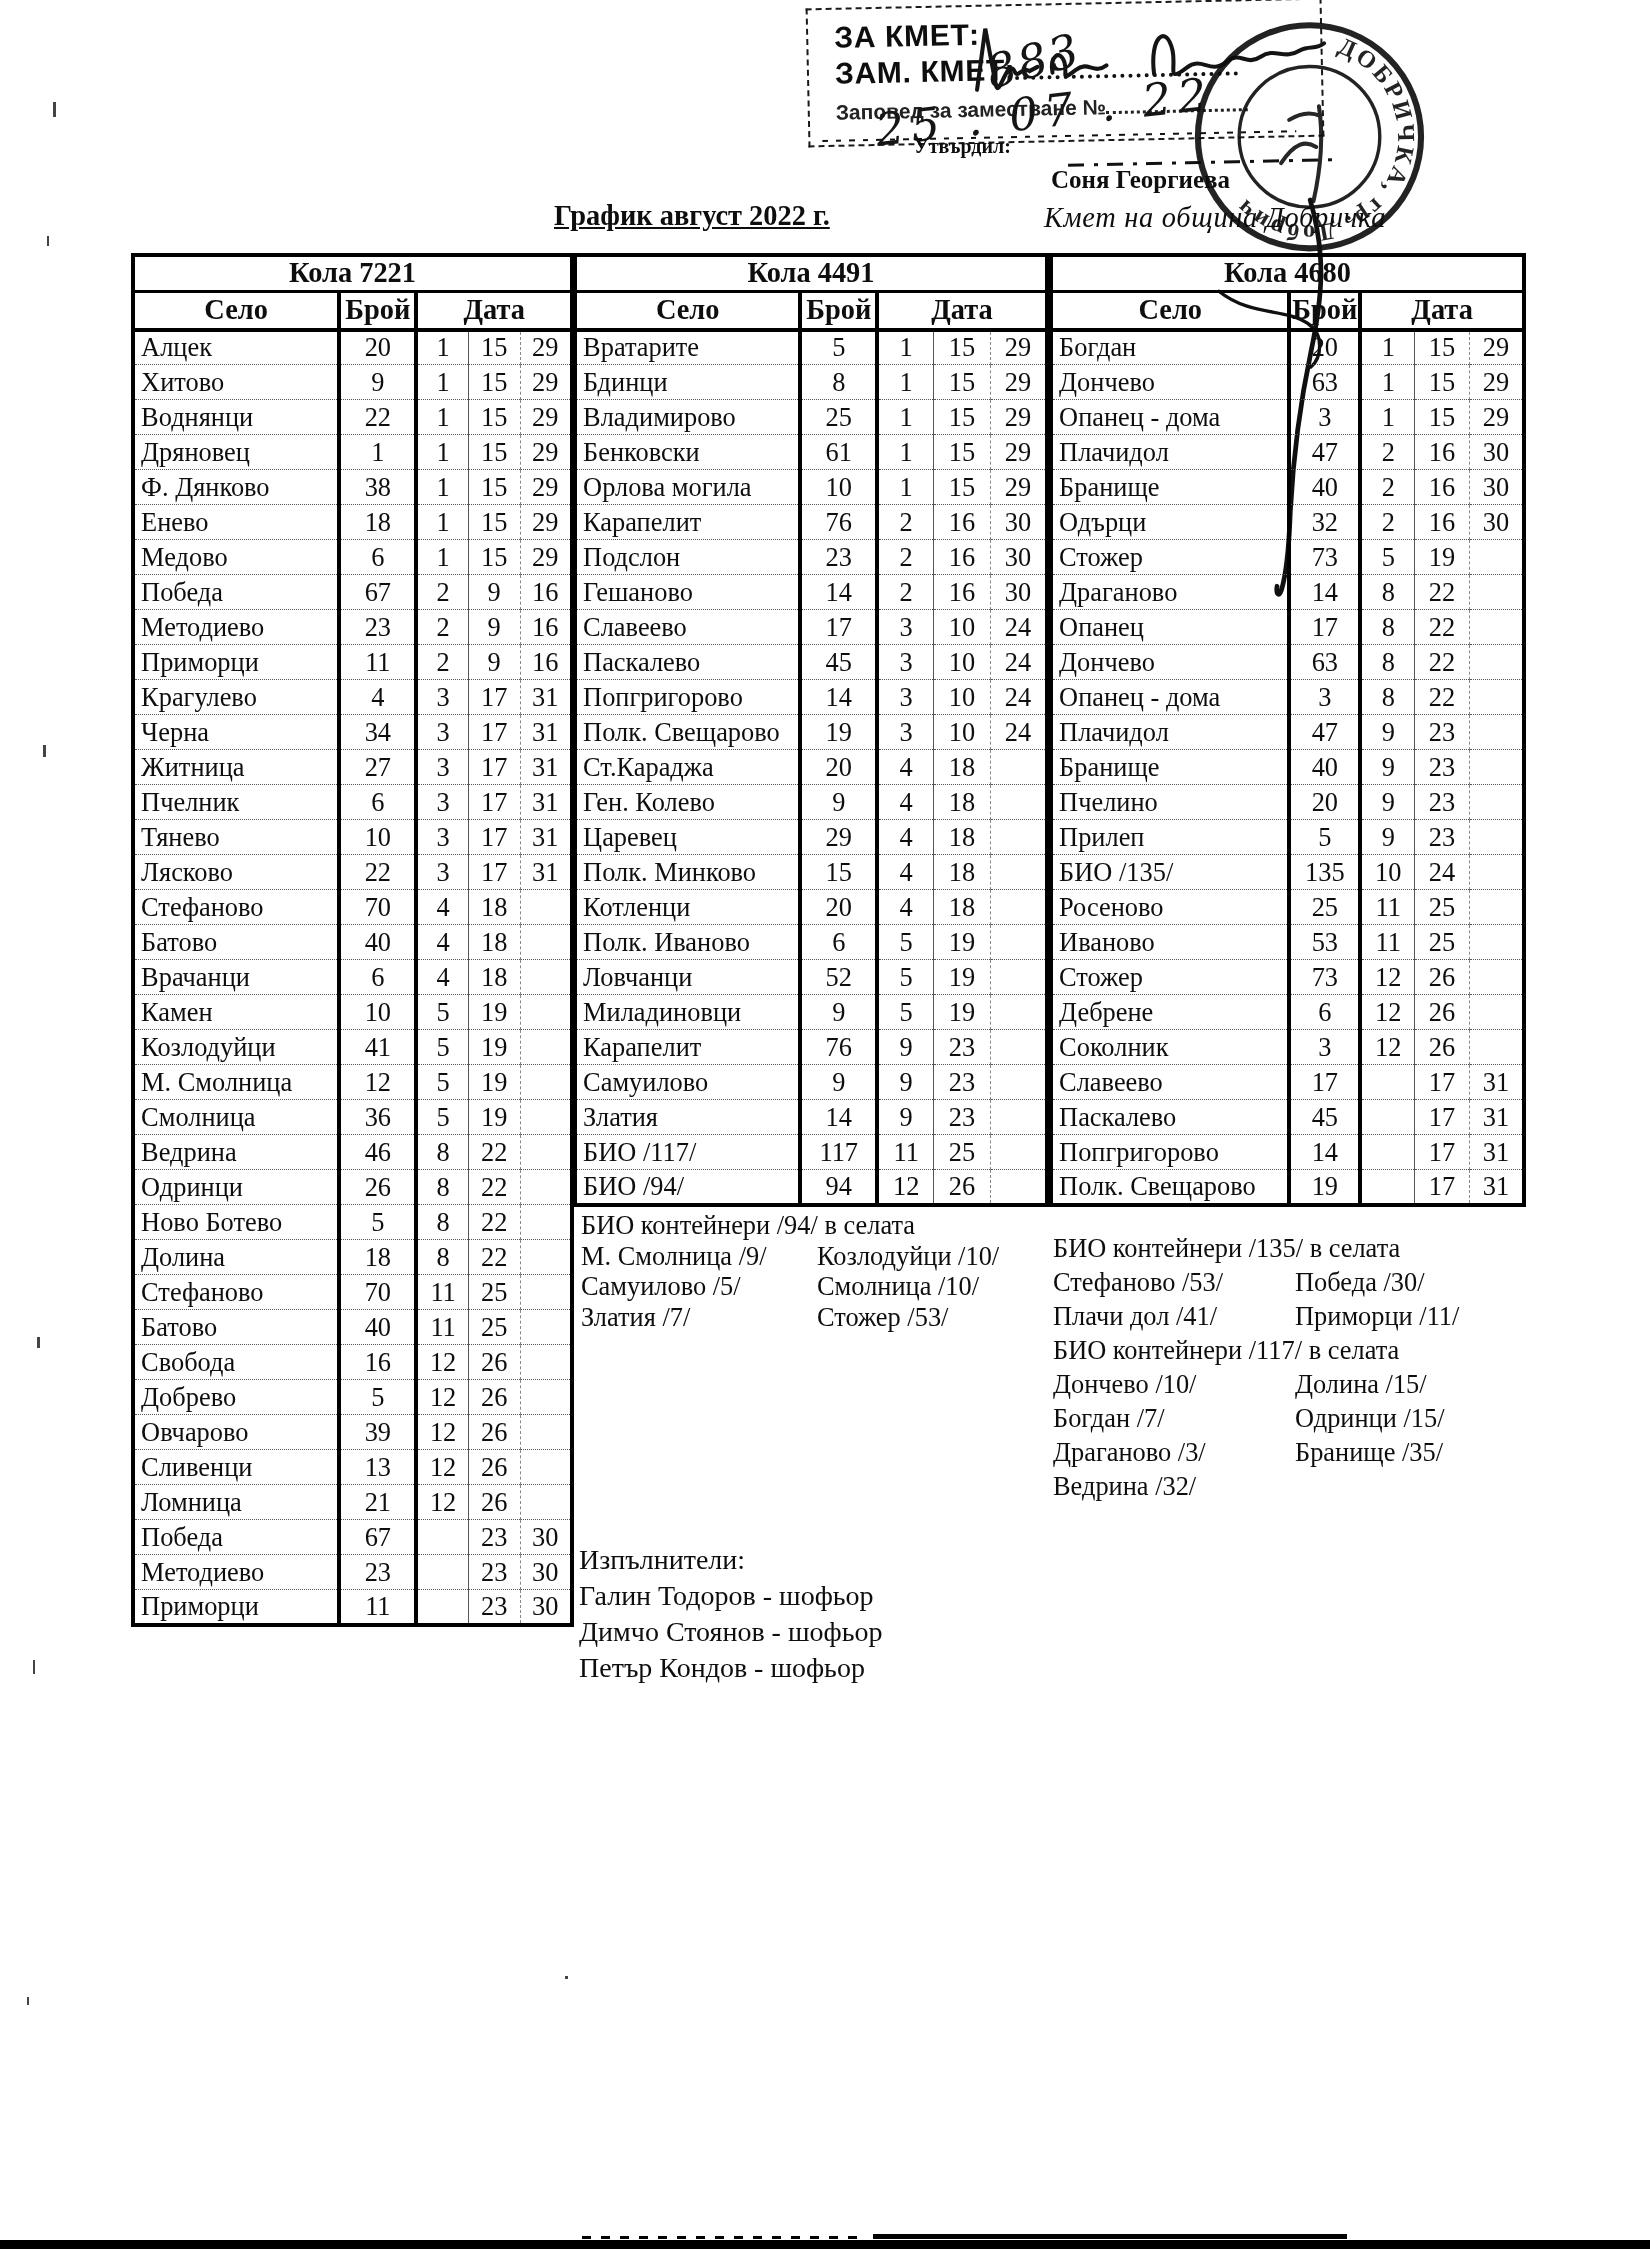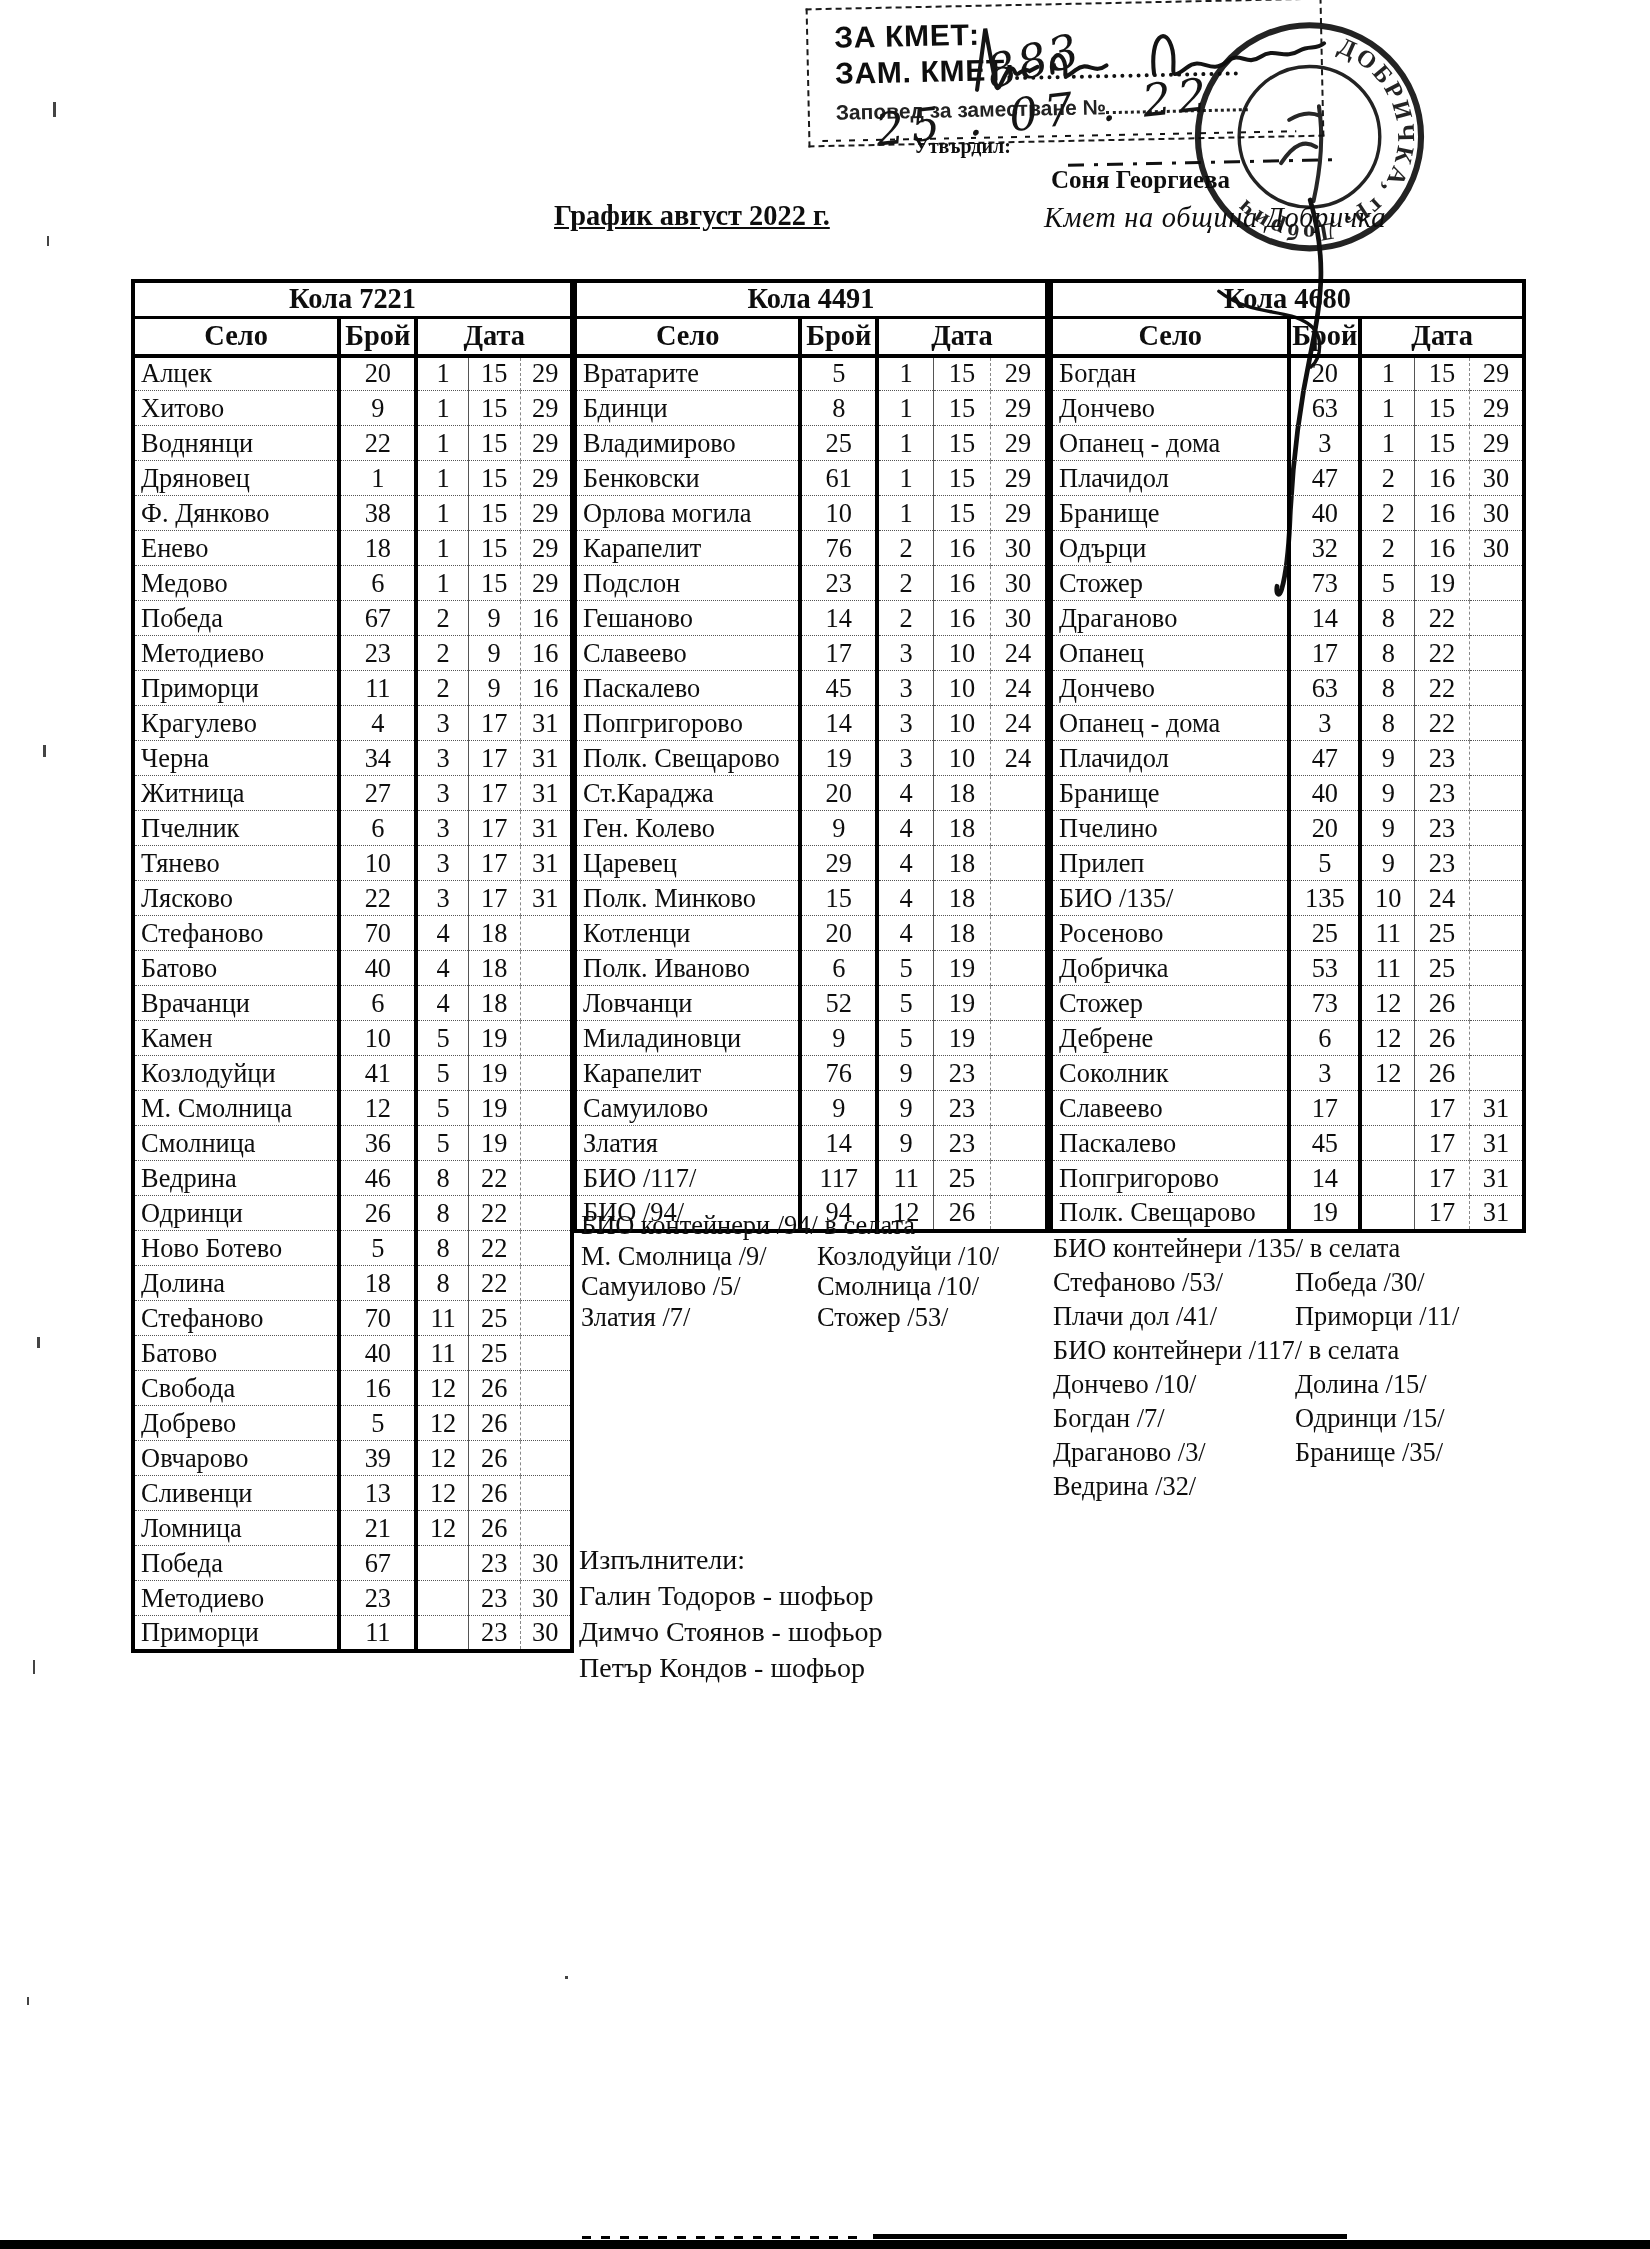--- a/index.html
+++ b/index.html
@@ -29,21 +29,21 @@
   .hw{font-family:"DejaVu Serif",serif;font-style:italic;color:#151515;}
   .hw-num{position:absolute;left:177px;top:28.4px;font-size:46px;transform:rotate(-14deg);letter-spacing:2.7px;}
   .hw-date{position:absolute;left:65px;top:80px;font-size:45px;transform:rotate(-5deg);letter-spacing:6.8px;white-space:nowrap;}
   .sig-svg{position:absolute;left:142px;top:2.7px;width:379px;height:95px;overflow:visible;}
 
   
   .seal-svg{position:absolute;left:1181px;top:5.4px;width:261px;height:273px;overflow:visible;}
   .flourish-svg{position:absolute;left:1151px;top:183px;width:271px;height:433px;overflow:visible;}
 
   
-  .tgroup{position:absolute;top:279px;}
+  .tgroup{position:absolute;top:253px;}
   #g1{left:131px;width:443px;}
   #g2{left:573px;width:476px;}
   #g3{left:1049px;width:477px;}
   .tgroup table{border-collapse:collapse;table-layout:fixed;width:100%;border:4.7px solid #000;}
   #g1 col.cv{width:203px}#g1 col.cc{width:76px}#g1 col.cd{width:51px}
   #g2 col.cv{width:223px}#g2 col.cc{width:76px}#g2 col.cd{width:56px}
   #g3 col.cv{width:236px}#g3 col.cc{width:70px}#g3 col.cd{width:54px}
   .gtitle{height:32.5px;border-bottom:3.4px solid #000;font-size:28.4px;font-weight:bold;text-align:center;padding:0;}
   .trow-sub th{height:35px;border-bottom:4.7px solid #000;font-size:28.4px;font-weight:bold;text-align:center;padding:0;}
   th.hv,th.hc{border-right:4.1px solid #000;margin-top:24px;}
@@ -742,21 +742,21 @@
             <td class="d3"></td>
           </tr>
           <tr>
             <td class="v">Росеново</td>
             <td class="c">25</td>
             <td class="d1">11</td>
             <td class="d2">25</td>
             <td class="d3"></td>
           </tr>
           <tr>
-            <td class="v">Добричка</td>
+            <td class="v">Иваново</td>
             <td class="c">53</td>
             <td class="d1">11</td>
             <td class="d2">25</td>
             <td class="d3"></td>
           </tr>
           <tr>
             <td class="v">Стожер</td>
             <td class="c">73</td>
             <td class="d1">12</td>
             <td class="d2">26</td>

